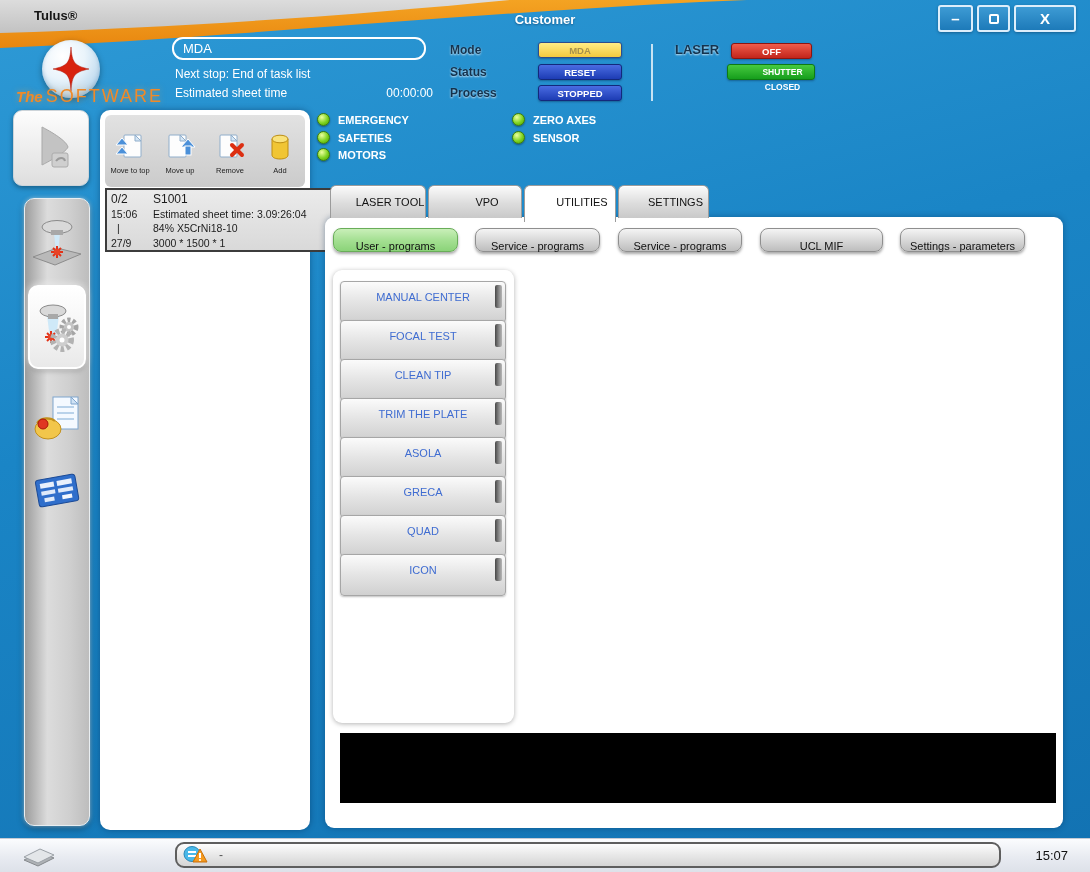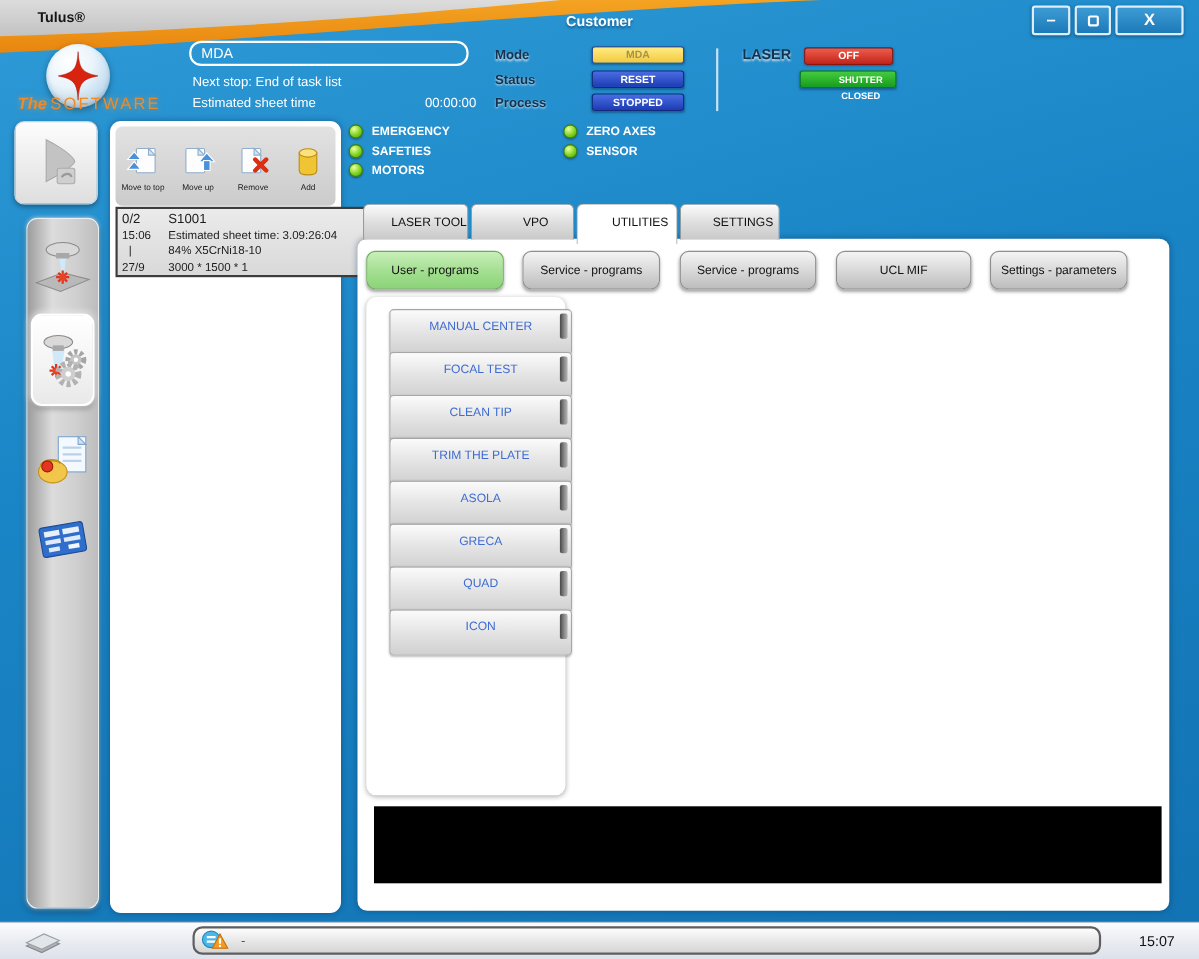--- a/index.html
+++ b/index.html
@@ -13,21 +13,21 @@
   .swoosh { position:absolute; left:0; top:0; }
   .app-name { position:absolute; left:34px; top:8px; font-size:13px; font-weight:bold; color:#151515; }
   .logo {
     position:absolute; left:42px; top:40px; width:58px; height:58px; border-radius:50%;
     background:radial-gradient(circle at 35% 28%, #ffffff 0%, #eaf4fb 40%, #bcd9ee 75%, #8fc0e2 100%);
     box-shadow:0 2px 6px rgba(0,0,0,.35), inset 0 -2px 4px rgba(80,130,170,.4);
   }
   .logo svg { position:absolute; left:5px; top:5px; }
   .brand { position:absolute; left:16px; top:86px; color:#f08a28; text-shadow:0 0 6px rgba(250,160,60,.55); white-space:nowrap; }
   .brand .the { font-style:italic; font-weight:bold; font-size:15px; margin-right:3px;text-align:center; }
-  .brand .sw  { font-size:15px; letter-spacing:2px; }
+  .brand .sw  { font-size:18px; letter-spacing:2px; }
   .title { position:absolute; left:0; top:12px; width:1090px; text-align:center; color:#fff; font-size:13px; font-weight:bold; text-shadow:0 1px 2px rgba(0,40,80,.5); }
 
   
   .win-btns { position:absolute; right:14px; top:5px; display:flex; gap:4px; }
   .win-btn {
     height:27px; border:2px solid #ddeefb; border-radius:3px; color:#fff; font-weight:bold;
     background:linear-gradient(180deg,#3d9bd4 0%,#1d7ab9 100%);
     display:flex; align-items:center; justify-content:center; cursor:pointer;
     box-shadow:0 1px 3px rgba(0,30,60,.4);
   }
@@ -118,40 +118,40 @@
   }
   .tab.active { background:#fff; height:37px; z-index:5; box-shadow:none; }
 
   .main-panel {
     position:absolute; left:325px; top:217px; width:738px; height:611px;
     background:#fff; border-radius:9px; box-shadow:0 0 6px rgba(0,40,80,.4); z-index:1;
   }
 
   
   .cat-btn {
-    position:absolute; top:228px; height:35px; line-height:34px; text-align:center;
+    position:absolute; top:228px; height:24px; line-height:34px; text-align:center;
     font-size:11px; color:#111; border-radius:8px; border:1px solid #8f8f8f;
     background:linear-gradient(180deg,#f4f4f4 0%,#d9d9d9 50%,#bdbdbd 100%);
     box-shadow:0 2px 3px rgba(0,0,0,.35); cursor:pointer; z-index:3;
   }
   .cat-btn.active {
     background:linear-gradient(180deg,#c9efb9 0%,#a5e093 50%,#8bd379 100%);
     border-color:#69ad59;
   }
 
   
   .prog-panel {
     position:absolute; left:333px; top:270px; width:181px; height:453px;
     background:#fff; border-radius:9px; box-shadow:0 1px 5px rgba(0,0,0,.3); z-index:3;
   }
   .prog-btn {
     position:absolute; left:7px; width:166px; height:42px; line-height:30px; text-align:center;
     font-size:11px; color:#3f6cd1; border:1px solid #a6a6a6; border-radius:4px;
     background:linear-gradient(180deg,#fbfbfb 0%,#e4e4e4 50%,#d0d0d0 100%);
-    box-shadow:0 1px 2px rgba(0,0,0,.25); cursor:pointer;margin-left:14px;
+    box-shadow:0 1px 2px rgba(0,0,0,.25); cursor:pointer;
   }
   .prog-btn .handle {
     position:absolute; right:3px; top:3px; width:7px; height:23px; border-radius:2px;
     background:linear-gradient(90deg,#474747 0%,#8f8f8f 60%,#b5b5b5 100%);
   }
 
   .console { position:absolute; left:340px; top:733px; width:716px; height:70px; background:#000; z-index:3; }
 
   
   .status-bar {

